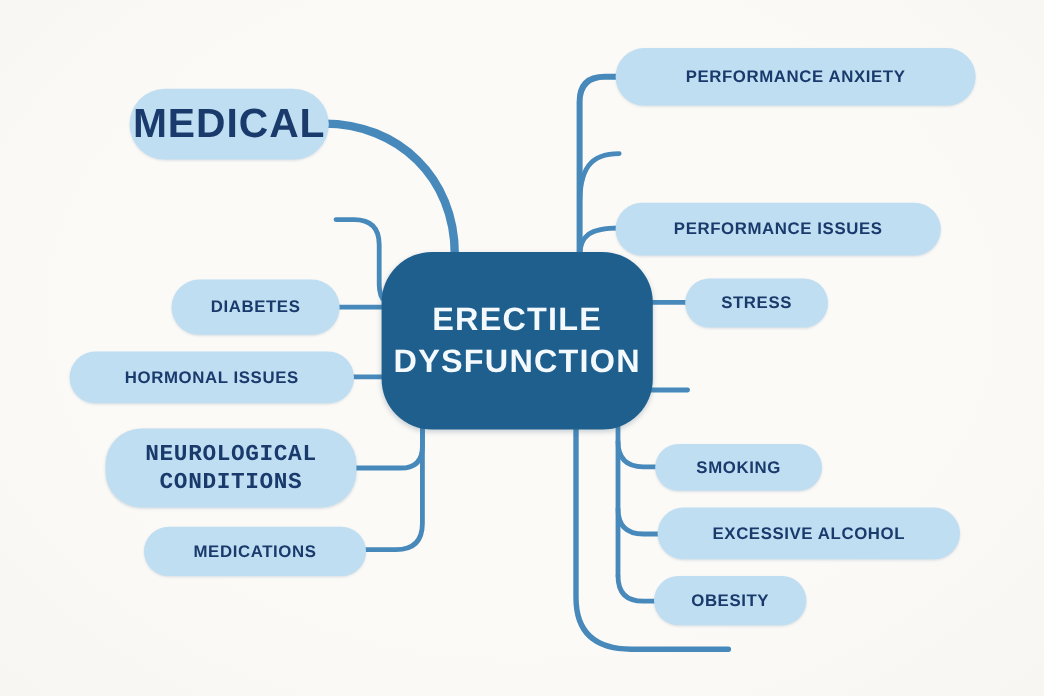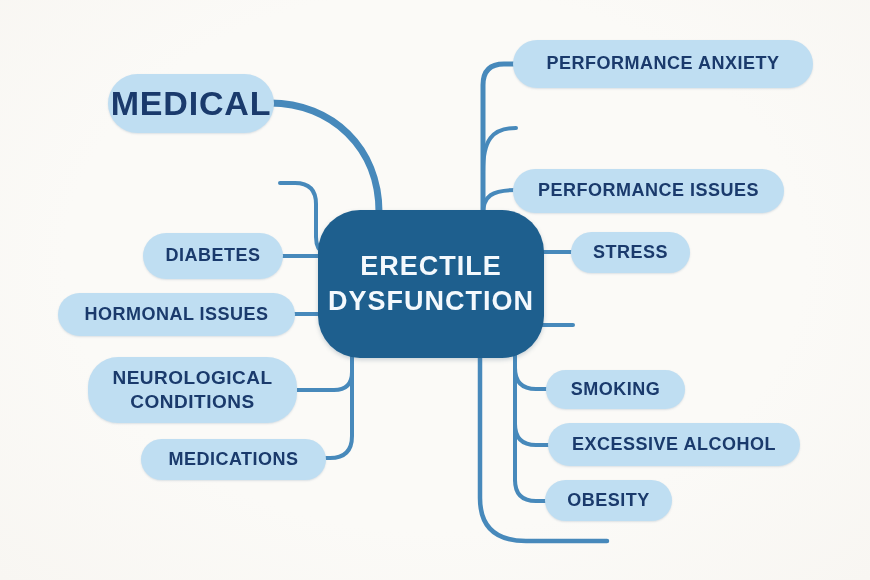--- a/index.html
+++ b/index.html
@@ -28,21 +28,21 @@
     z-index:2;
     background:var(--pill);
     color:var(--pill-text);
     display:flex;align-items:center;justify-content:center;
     text-align:center;
     font-weight:700;
     letter-spacing:.5px;
     line-height:1.28;
     box-shadow:0 1px 2px rgba(110,135,165,.22);
   }
-  .pill.sub{font-size:18px;}
+  .pill.sub{font-size:14px;}
   .pill.branch{font-size:34px;letter-spacing:.8px;}
   .center-node{
     position:absolute;
     z-index:2;
     left:318px;top:210px;width:226px;height:148px;
     border-radius:42px;
     background:var(--center-fill);
     color:var(--center-text);
     display:flex;flex-direction:column;align-items:center;justify-content:center;
     font-weight:700;font-size:27px;letter-spacing:1px;line-height:35px;
@@ -79,23 +79,23 @@
     <div>DYSFUNCTION</div>
   </div>
 
   <div class="pill branch" style="left:108px;top:74px;width:166px;height:59px;border-radius:30px;">MEDICAL</div>
 
 
   <div class="pill sub" style="left:143px;top:233px;width:140px;height:46px;border-radius:23px;">DIABETES</div>
 
   <div class="pill sub" style="left:58px;top:293px;width:237px;height:43px;border-radius:22px;">HORMONAL ISSUES</div>
 
-  <div class="pill sub" style="left:88px;top:357px;width:209px;height:66px;border-radius:30px;font-size:19px;padding:16px 14px;box-sizing:border-box;">NEUROLOGICAL CONDITIONS</div>
+  <div class="pill sub" style="left:88px;top:357px;width:209px;height:66px;border-radius:30px;font-size:19px;padding:16px 14px;box-sizing:border-box;font-family:Liberation Mono, monospace;">NEUROLOGICAL CONDITIONS</div>
 
-  <div class="pill sub" style="left:141px;top:439px;width:185px;height:41px;border-radius:21px;">MEDICATIONS</div>
+  <div class="pill sub" style="left:120px;top:439px;width:185px;height:41px;border-radius:21px;">MEDICATIONS</div>
 
   <div class="pill sub" style="left:513px;top:40px;width:300px;height:48px;border-radius:24px;">PERFORMANCE ANXIETY</div>
 
 
   <div class="pill sub" style="left:513px;top:169px;width:271px;height:44px;border-radius:22px;">PERFORMANCE ISSUES</div>
 
   <div class="pill sub" style="left:571px;top:232px;width:119px;height:41px;border-radius:21px;">STRESS</div>
 
 
   <div class="pill sub" style="left:546px;top:370px;width:139px;height:39px;border-radius:20px;">SMOKING</div>

